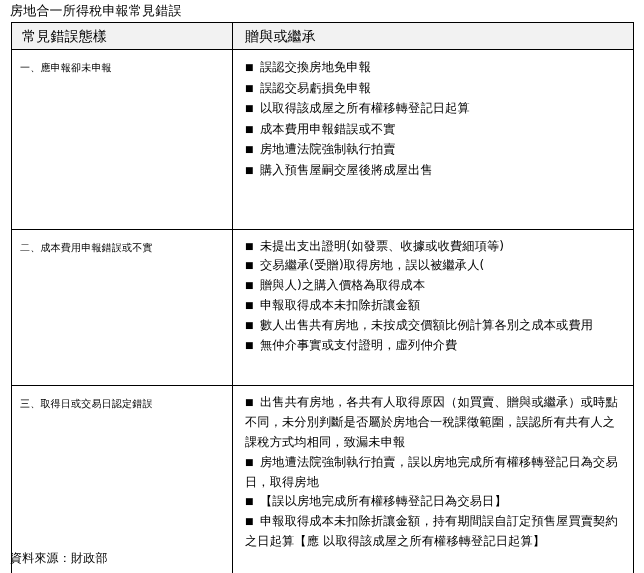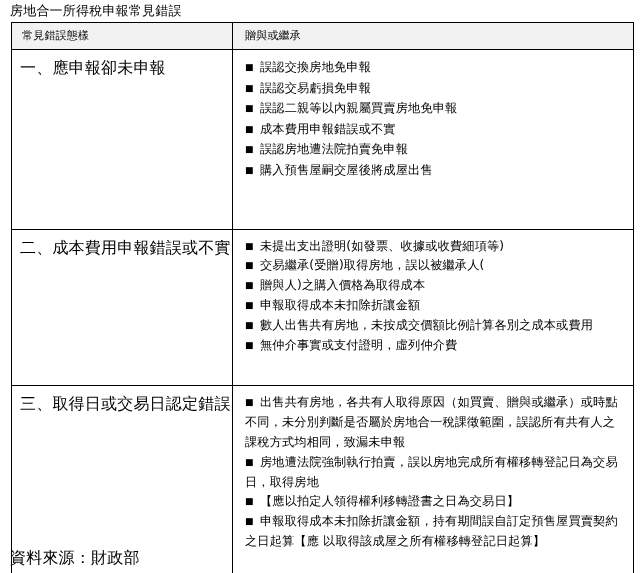--- a/index.html
+++ b/index.html
@@ -46,31 +46,31 @@
   }
   .col-a { width: 221px; }
   .col-b { width: 401px; }
 
   .hdr td {
     background: #f2f2f2;
     height: 26px;
   }
   .hdr .cell {
     padding: 4px 0 0 10px;
-    font-size: 11px;
+    font-size: 14px;
     line-height: 18px;
     letter-spacing: 0.2px;
   }
   .hdr .cell-b {
     padding-left: 12px;
   }
 
   .cat-cell {
     padding: 8px 0 0 8px;
-    font-size: 16px;
+    font-size: 10px;
     line-height: 19px;
     letter-spacing: 0.2px;
   }
 
   .items-cell {
     padding: 7px 10px 8px 12px;
   }
   .item {
     font-size: 12.2px;
     line-height: 19.8px;
@@ -91,21 +91,21 @@
   .r1 .item .bullet { line-height: 20.6px; }
 
   .spacer-1 { height: 40px; }
   .spacer-2 { height: 22px; }
   .spacer-3 { height: 24px; }
 
   .source {
     position: absolute;
     left: 10px;
     top: 550px;
-    font-size: 16px;
+    font-size: 12px;
     line-height: 16px;
     letter-spacing: 0.2px;
     white-space: nowrap;
   }
 </style>
 </head>
 <body>
 
 <div class="page">
 
@@ -127,23 +127,23 @@
       </tr>
 
       <tr class="r1">
         <td>
           <div class="cat-cell">一、應申報卻未申報</div>
         </td>
         <td>
           <div class="items-cell">
             <p class="item"><span class="bullet">■</span><span>誤認交換房地免申報</span></p>
             <p class="item"><span class="bullet">■</span><span>誤認交易虧損免申報</span></p>
-            <p class="item"><span class="bullet">■</span><span>誤認二親等以內親屬買賣房地免申報</span></p>
+            <p class="item"><span class="bullet">■</span><span>以取得該成屋之所有權移轉登記日起算</span></p>
             <p class="item"><span class="bullet">■</span><span>成本費用申報錯誤或不實</span></p>
-            <p class="item"><span class="bullet">■</span><span>誤認房地遭法院拍賣免申報</span></p>
+            <p class="item"><span class="bullet">■</span><span>房地遭法院強制執行拍賣</span></p>
             <p class="item"><span class="bullet">■</span><span>購入預售屋嗣交屋後將成屋出售</span></p>
             <div class="spacer-1"></div>
           </div>
         </td>
       </tr>
 
       <tr>
         <td>
           <div class="cat-cell">二、成本費用申報錯誤或不實</div>
         </td>
@@ -161,21 +161,21 @@
       </tr>
 
       <tr>
         <td>
           <div class="cat-cell">三、取得日或交易日認定錯誤</div>
         </td>
         <td>
           <div class="items-cell">
             <p class="item"><span class="bullet">■</span><span>出售共有房地，各共有人取得原因（如買賣、贈與或繼承）或時點不同，未分別判斷是否屬於房地合一稅課徵範圍，誤認所有共有人之課稅方式均相同，致漏未申報</span></p>
             <p class="item"><span class="bullet">■</span><span>房地遭法院強制執行拍賣，誤以房地完成所有權移轉登記日為交易日，取得房地</span></p>
-            <p class="item"><span class="bullet">■</span><span>【應以拍定人領得權利移轉證書之日為交易日】</span></p>
+            <p class="item"><span class="bullet">■</span><span>【誤以房地完成所有權移轉登記日為交易日】</span></p>
             <p class="item"><span class="bullet">■</span><span>申報取得成本未扣除折讓金額，持有期間誤自訂定預售屋買賣契約之日起算【應 以取得該成屋之所有權移轉登記日起算】</span></p>
             <div class="spacer-3"></div>
           </div>
         </td>
       </tr>
     </tbody>
   </table>
 
   <div class="source">資料來源：財政部</div>
 

